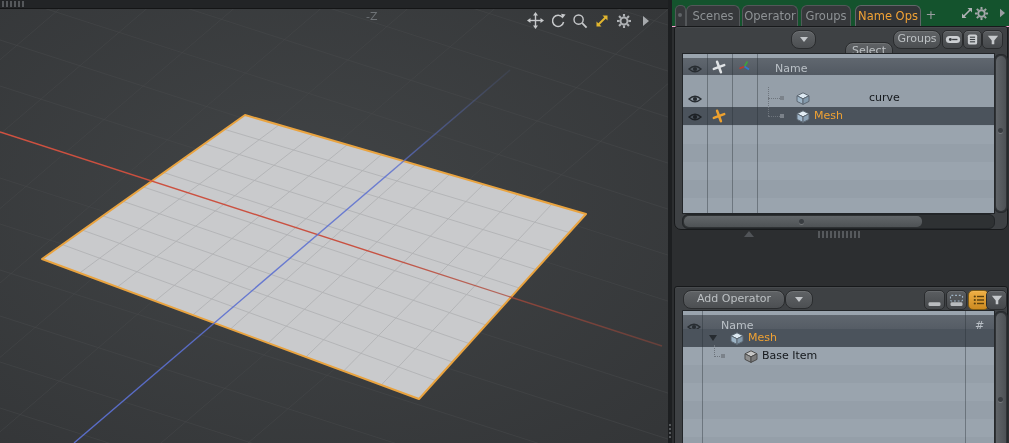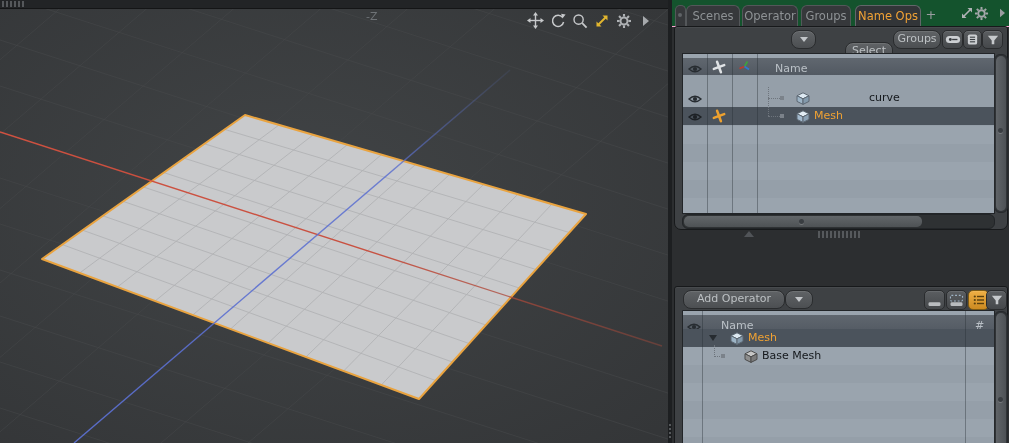--- a/index.html
+++ b/index.html
@@ -432,21 +432,21 @@
         <div class="row l1" style="top:36px;">
           <span class="tdot-h" style="left:31px;top:9px;width:8px;"></span>
           <span class="tsq" style="left:38px;top:7px;"></span>
           <span class="icon" style="left:61px;top:3px;">
             <svg width="14" height="13" viewBox="0 0 14 13">
                 <polygon points="7,0.8 13,3.8 7,6.8 1,3.8" fill="#c6c6c6" stroke="#4c4c4c"></polygon>
                 <polygon points="1,3.8 7,6.8 7,12.4 1,9.4" fill="#8e8e8e" stroke="#4c4c4c"></polygon>
                 <polygon points="13,3.8 7,6.8 7,12.4 13,9.4" fill="#7a7a7a" stroke="#4c4c4c"></polygon>
               </svg>
           </span>
-          <span class="rlabel" style="left:79px;">Base Mesh</span>
+          <span class="rlabel" style="left:79px;">Base Item</span>
         </div>
 
         <span class="tdot-v" style="left:31px;top:34px;height:12px;"></span>
         <div class="cdiv" style="left:19px;"></div>
         <div class="cdiv" style="left:282px;"></div>
       </div>
 
       <div class="vscroll" style="left:319px;top:24px;height:162px;">
         <div class="vthumb">
             <span class="sdot" style="left:2px;top:84px;"></span>

